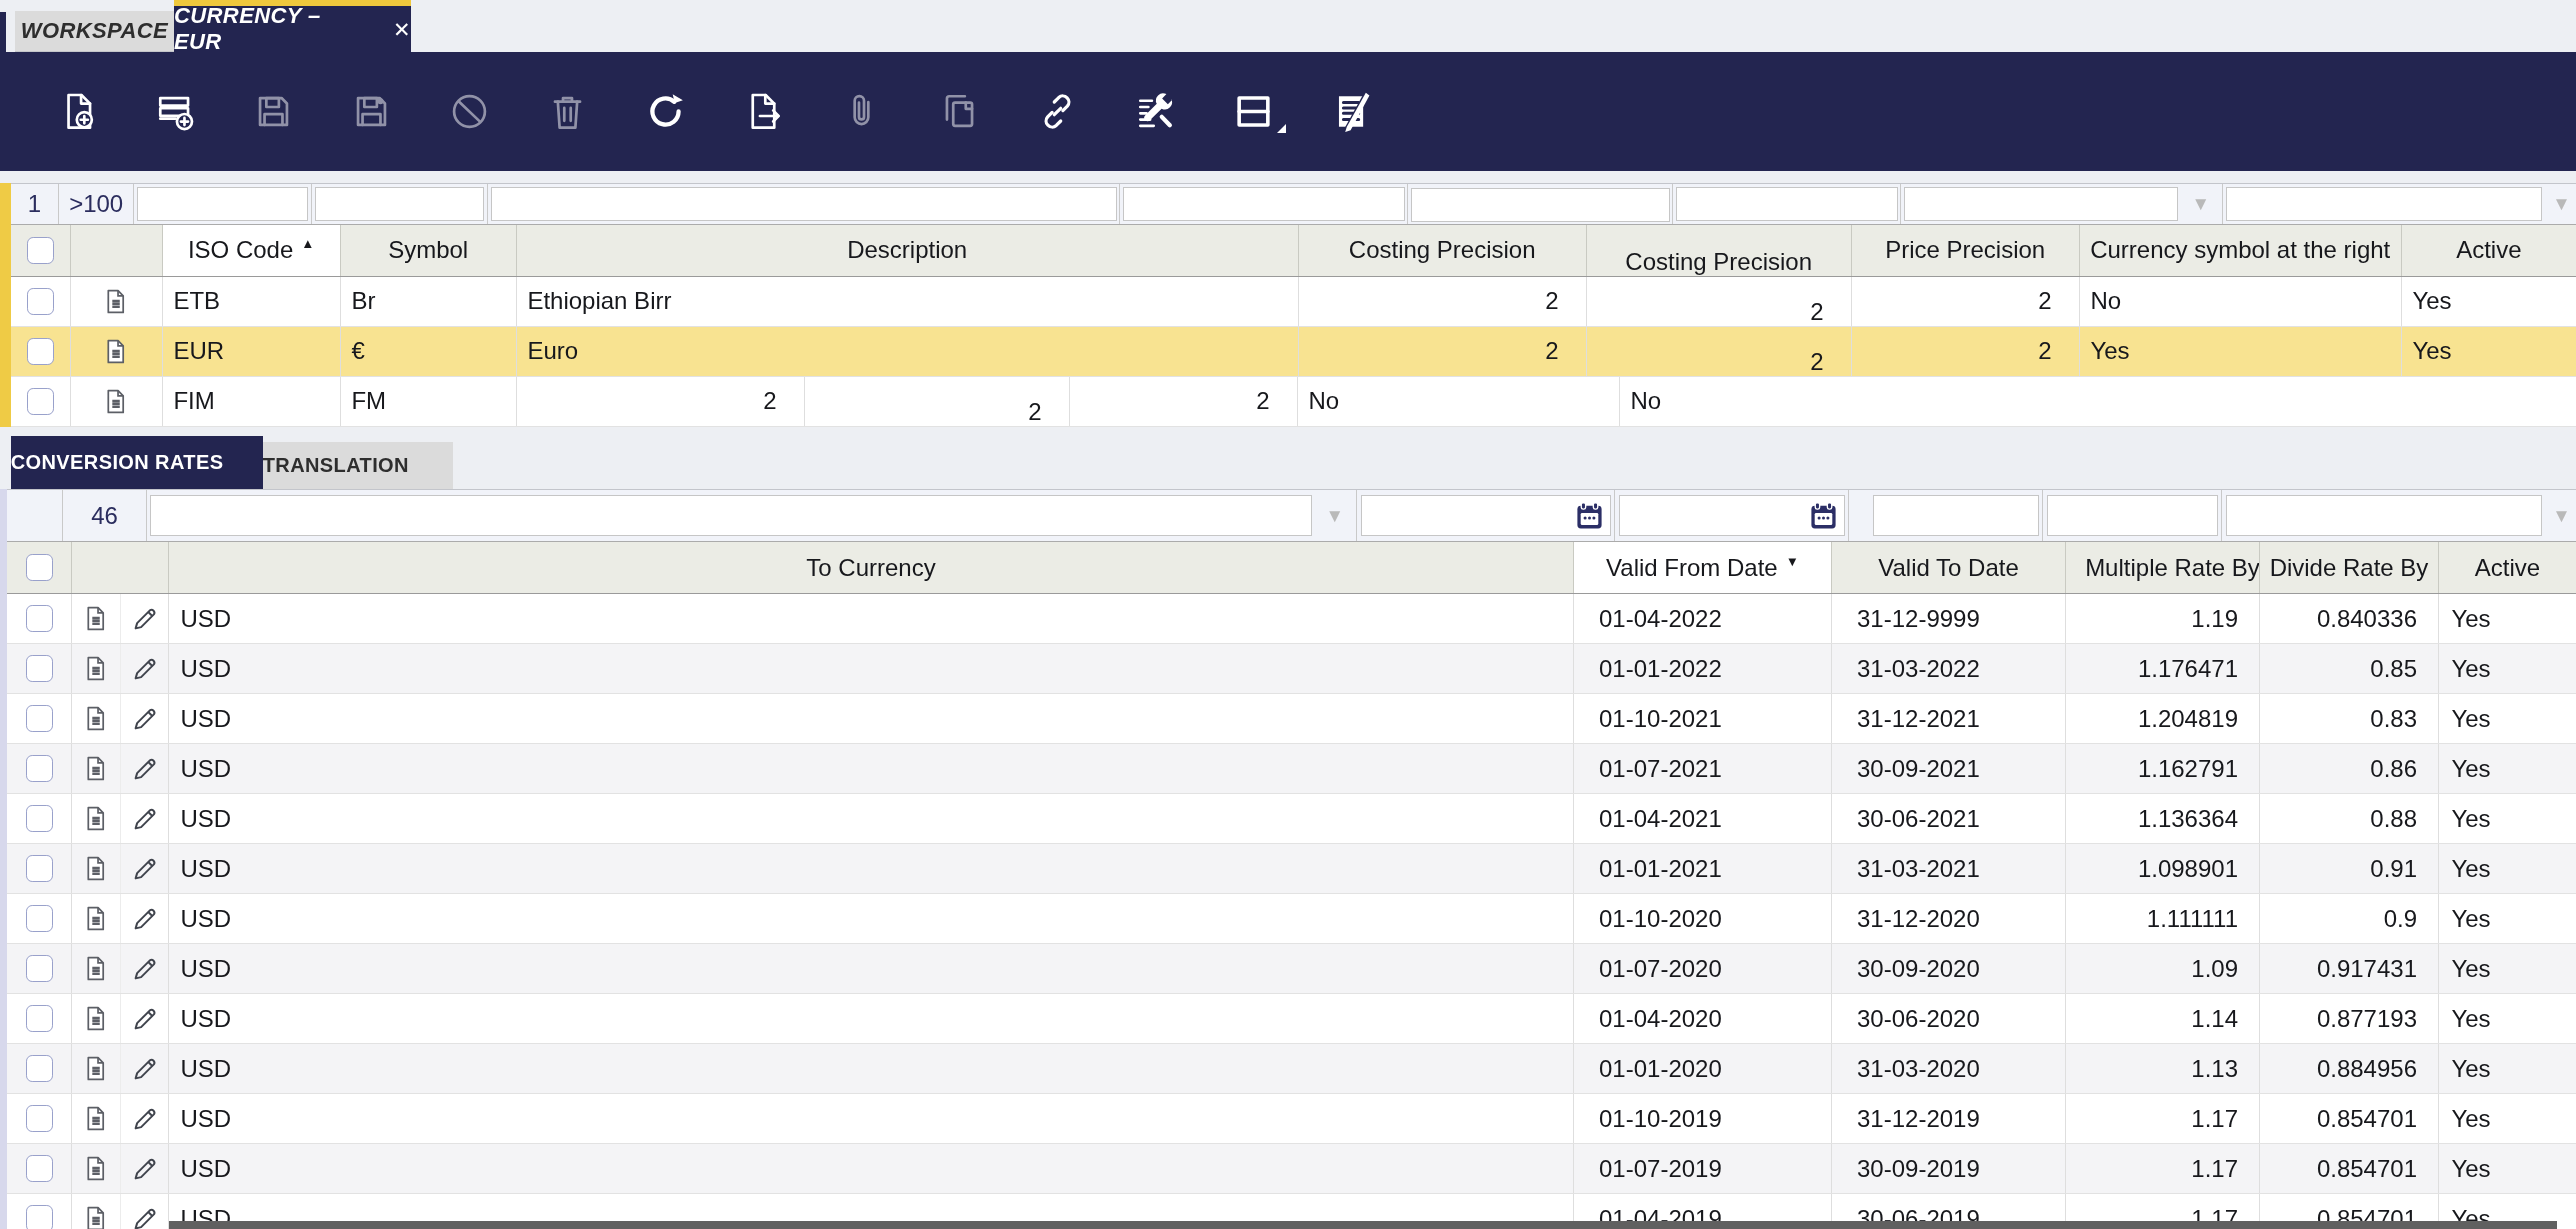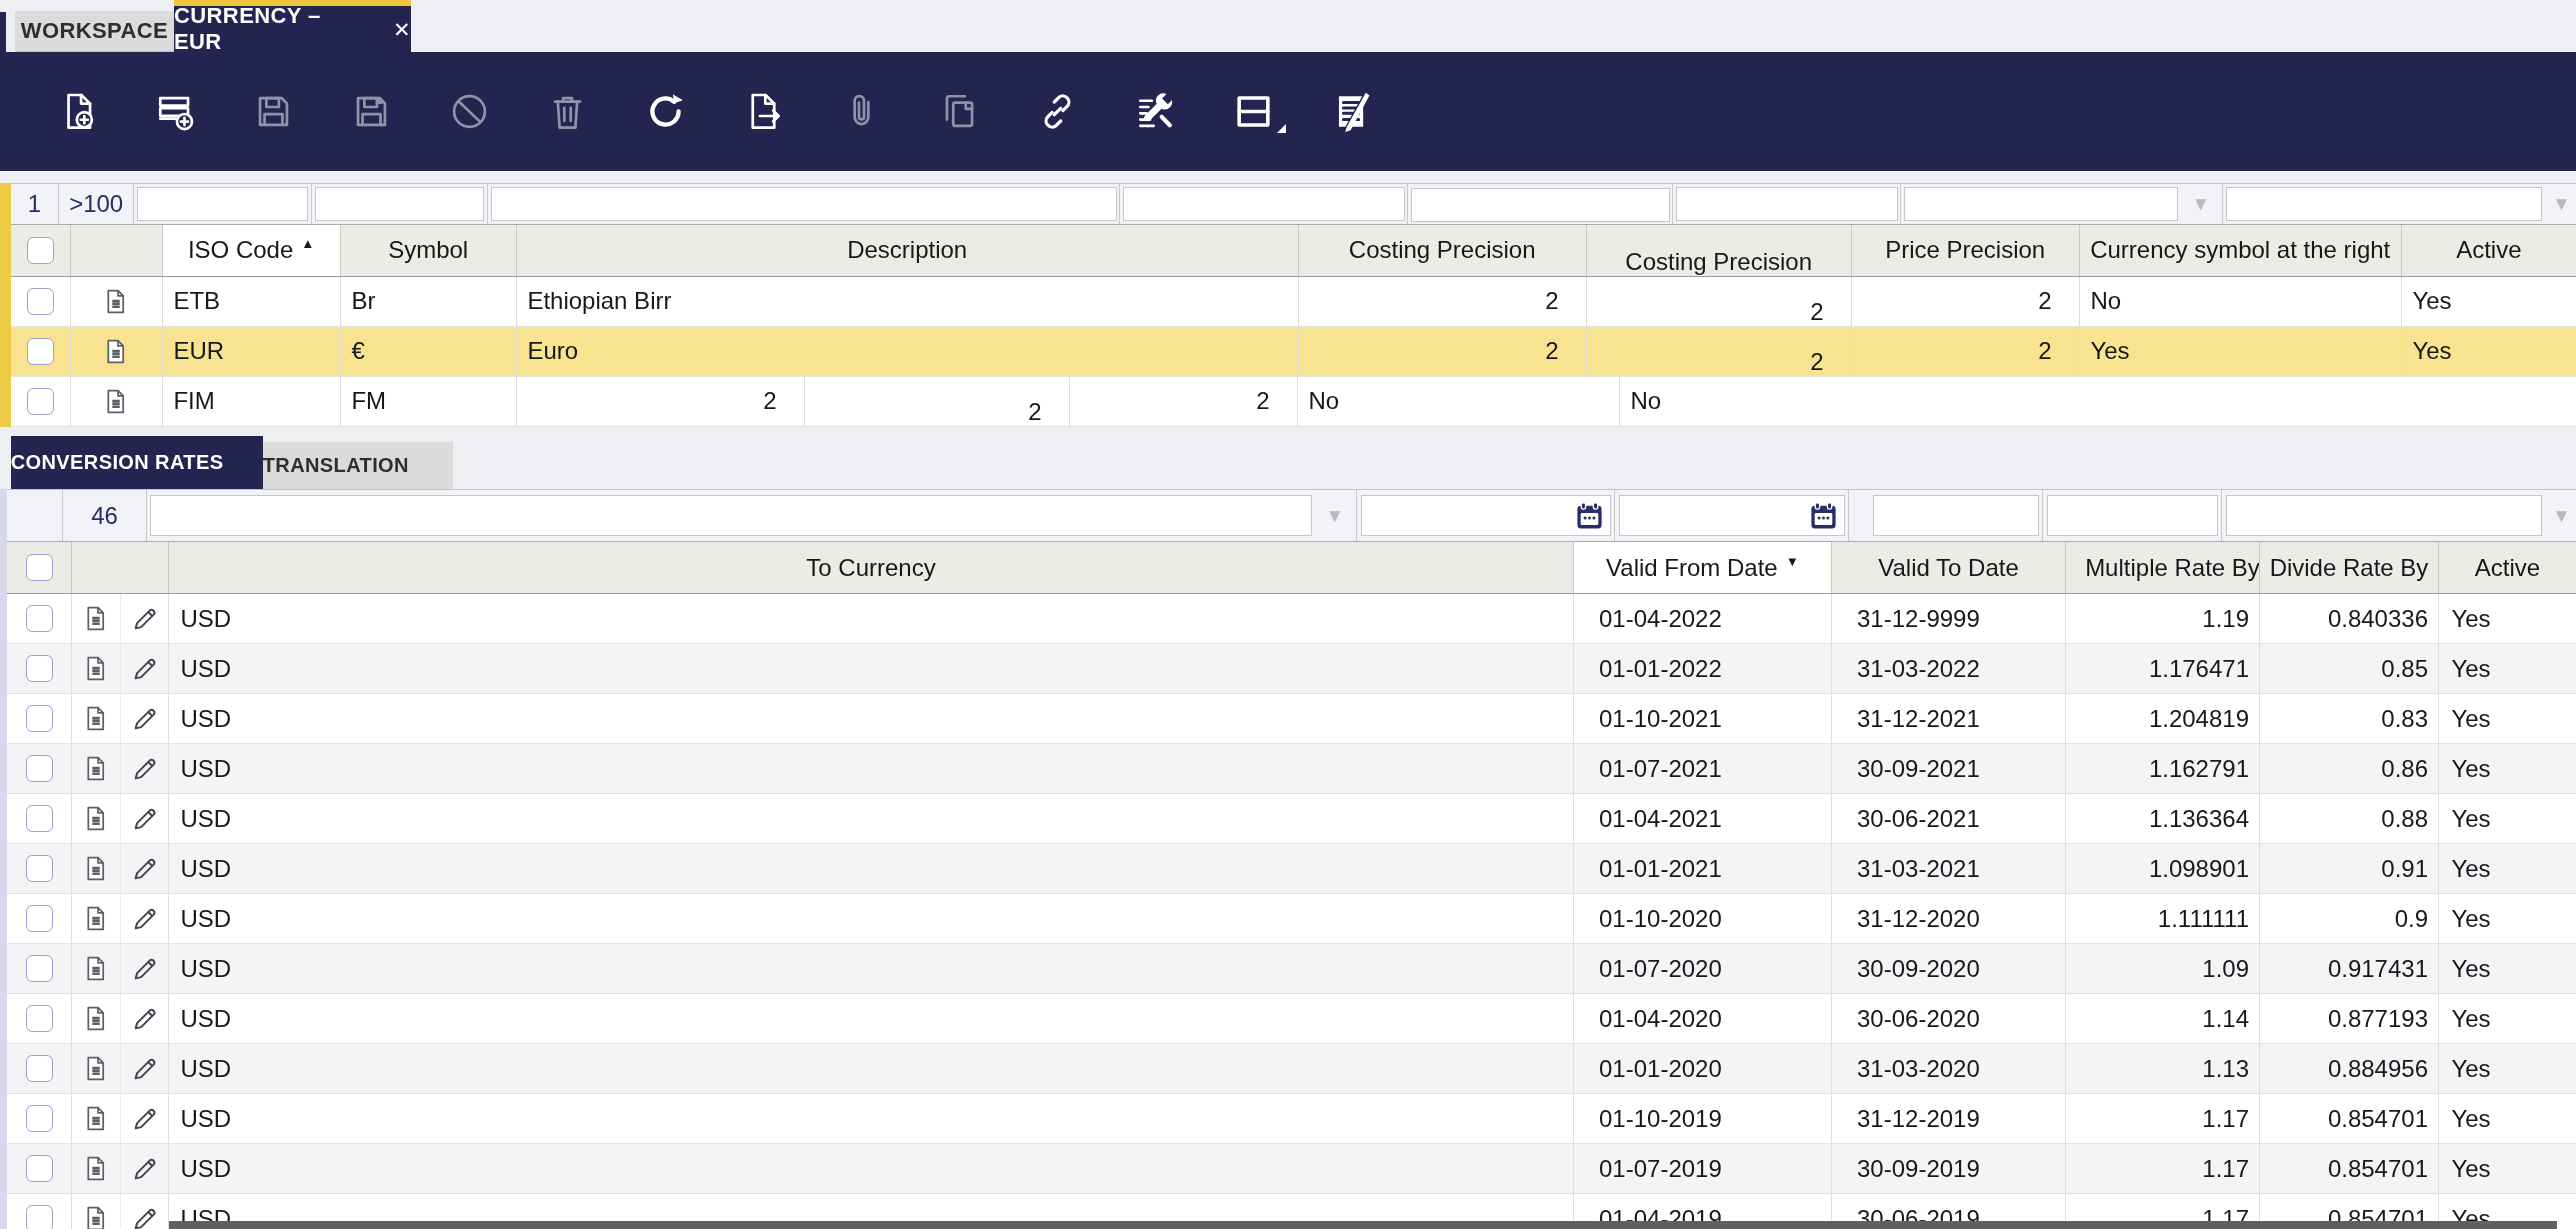--- a/index.html
+++ b/index.html
@@ -1,20 +1,20 @@
 <!DOCTYPE html>
 <html style="font-size:14px"><head>
 <meta charset="utf-8">
 <style>
   html,body{margin:0;padding:0;background:#cfd2d8;}
   .app{position:relative;width:2576px;height:1229px;overflow:hidden;background:#EDEFF3;
        font-family:"Liberation Sans","DejaVu Sans",sans-serif;color:#17181c;}
 
   
-  .tabbar{height:52px;background:#EDEFF3;position:relative;display:flex;align-items:flex-end;}
+  .tabbar{height:52px;background:#EDEFF3;position:relative;display:flex;align-items:flex-end;font-style:italic;}
   .tab-sliver{position:absolute;left:0;top:11.5px;width:6.2px;height:40px;background:#232550;}
   .tab{display:flex;align-items:center;justify-content:center;font-weight:bold;font-size:22px;
        letter-spacing:0.4px;cursor:default;box-sizing:border-box;}
   .tab-workspace{margin-left:15px;width:159px;height:41px;background:#DBDBDB;color:#2e2e2e;border-bottom:0.9px solid #c4c6ca;}
   .tab-active{width:237px;height:52px;background:#232550;color:#fff;border-top:6.2px solid #EFC83D;gap:23px;}
   .tab-close{font-size:21px;font-weight:bold;line-height:1;}
 
   
   .toolbar{height:119px;background:#232550;display:flex;align-items:center;padding-left:56px;gap:55px;}
   .tbtn{position:relative;width:43px;height:43px;flex:0 0 auto;}
@@ -69,21 +69,21 @@
   .c-cb{width:60px;}  .c-icon{width:92px;} .c-iso{width:178px;} .c-sym{width:176px;}
   .c-desc{width:782px;} .c-sp{width:288px;} .c-cp{width:265px;align-items:flex-end;} .c-pp{width:228px;}
   .c-csr{width:322px;} .c-act{flex:1;border-right:none;}
   .g-cur .dcell.a-right{padding-right:27px;}
 
   
   .v-cb{width:65px;} .v-doc{width:49px;border-right:0.9px solid #ECECEC;} .v-pen{width:48px;}
   .v-cnt{width:97px;} .v-cur{width:1405px;} .v-from{width:258px;} .v-to{width:234px;}
   .v-mult{width:174px;margin-left:20px;} .v-div{width:179px;} .v-act{flex:1;border-right:none;}
   .g-conv .v-from.dcell,.g-conv .v-to.dcell{padding-left:25px;}
-  .g-conv .v-mult.dcell,.g-conv .v-div.dcell{padding-right:10px;}
+  .g-conv .v-mult.dcell,.g-conv .v-div.dcell{padding-right:21px;}
   .g-conv .v-cur.dcell{padding-left:11.5px;}
   .g-conv .v-act.dcell{padding-left:12.4px;}
 
   
   .subtabs{height:53px;background:#EDEFF3;display:flex;align-items:stretch;padding-left:10.7px;}
   .subtab{display:flex;align-items:center;font-weight:bold;font-size:20px;letter-spacing:0.4px;box-sizing:border-box;}
   .subtab-active{width:252px;background:#232550;color:#fff;}
   .subtab-idle{width:190px;background:#DBDBDB;color:#2e2e2e;margin-top:5.3px;}
 
   .hscrollbar{position:absolute;left:169px;width:2388px;height:8px;bottom:0;background:#606060;z-index:5;}

